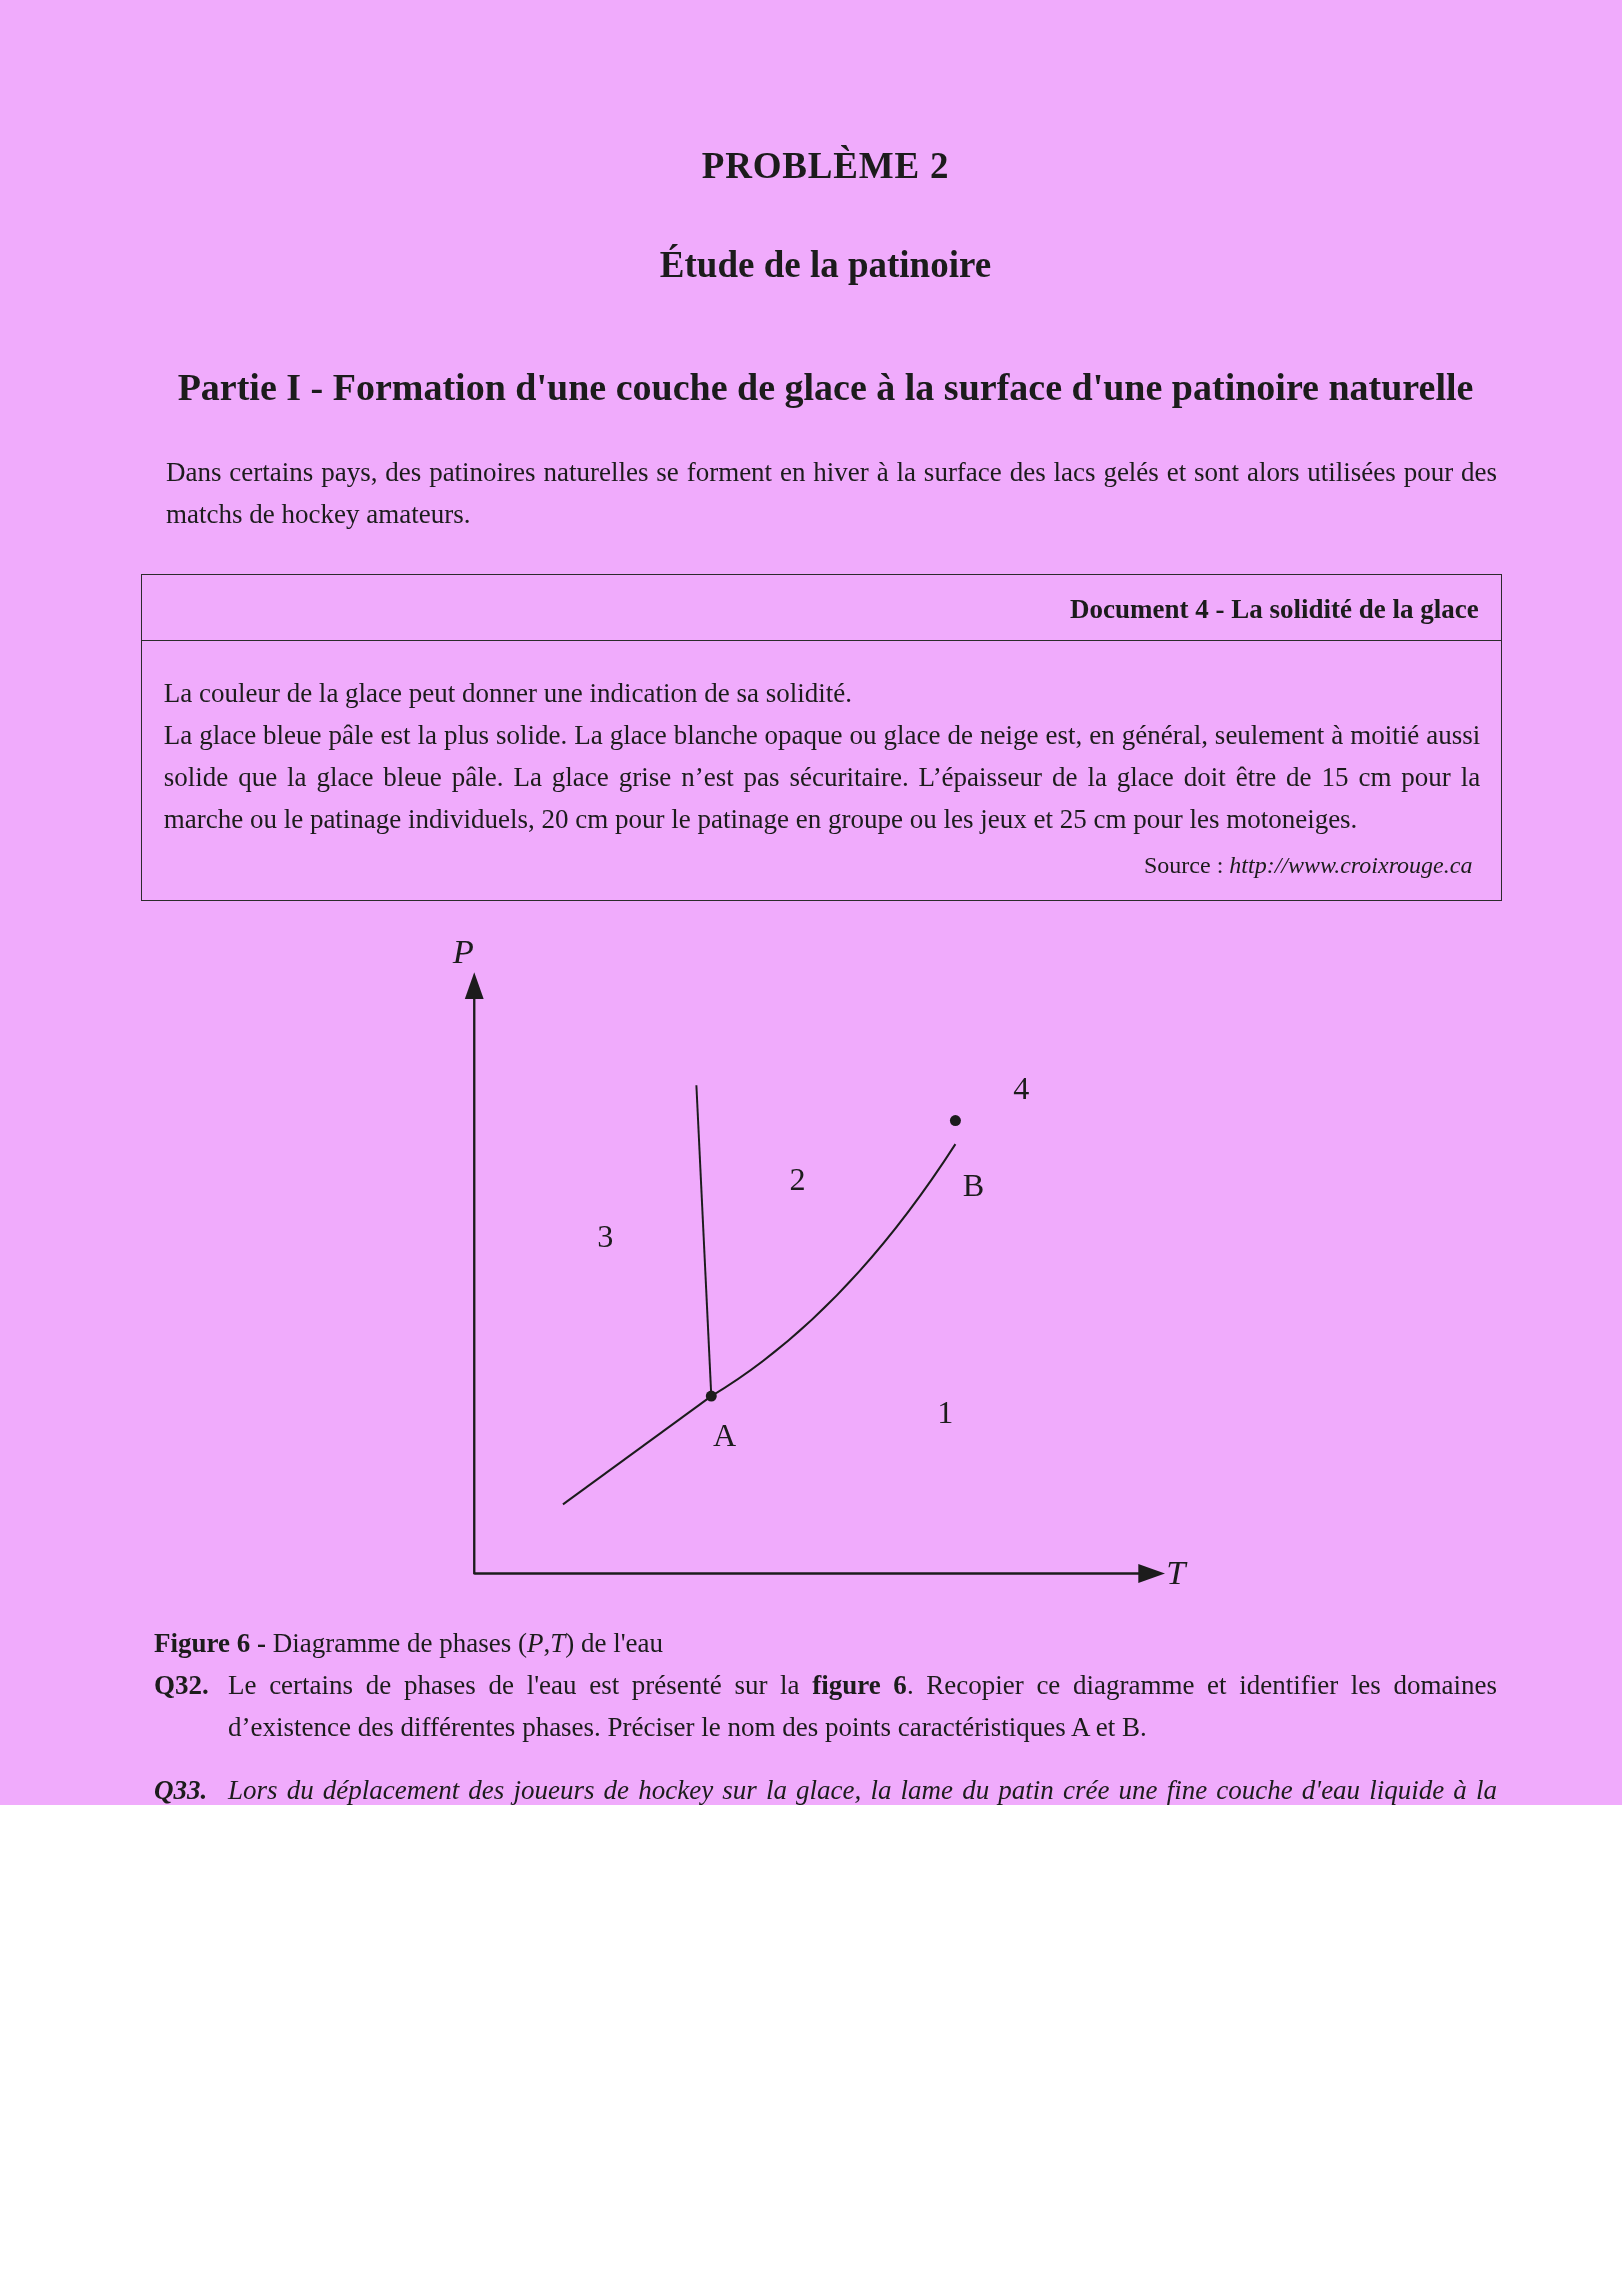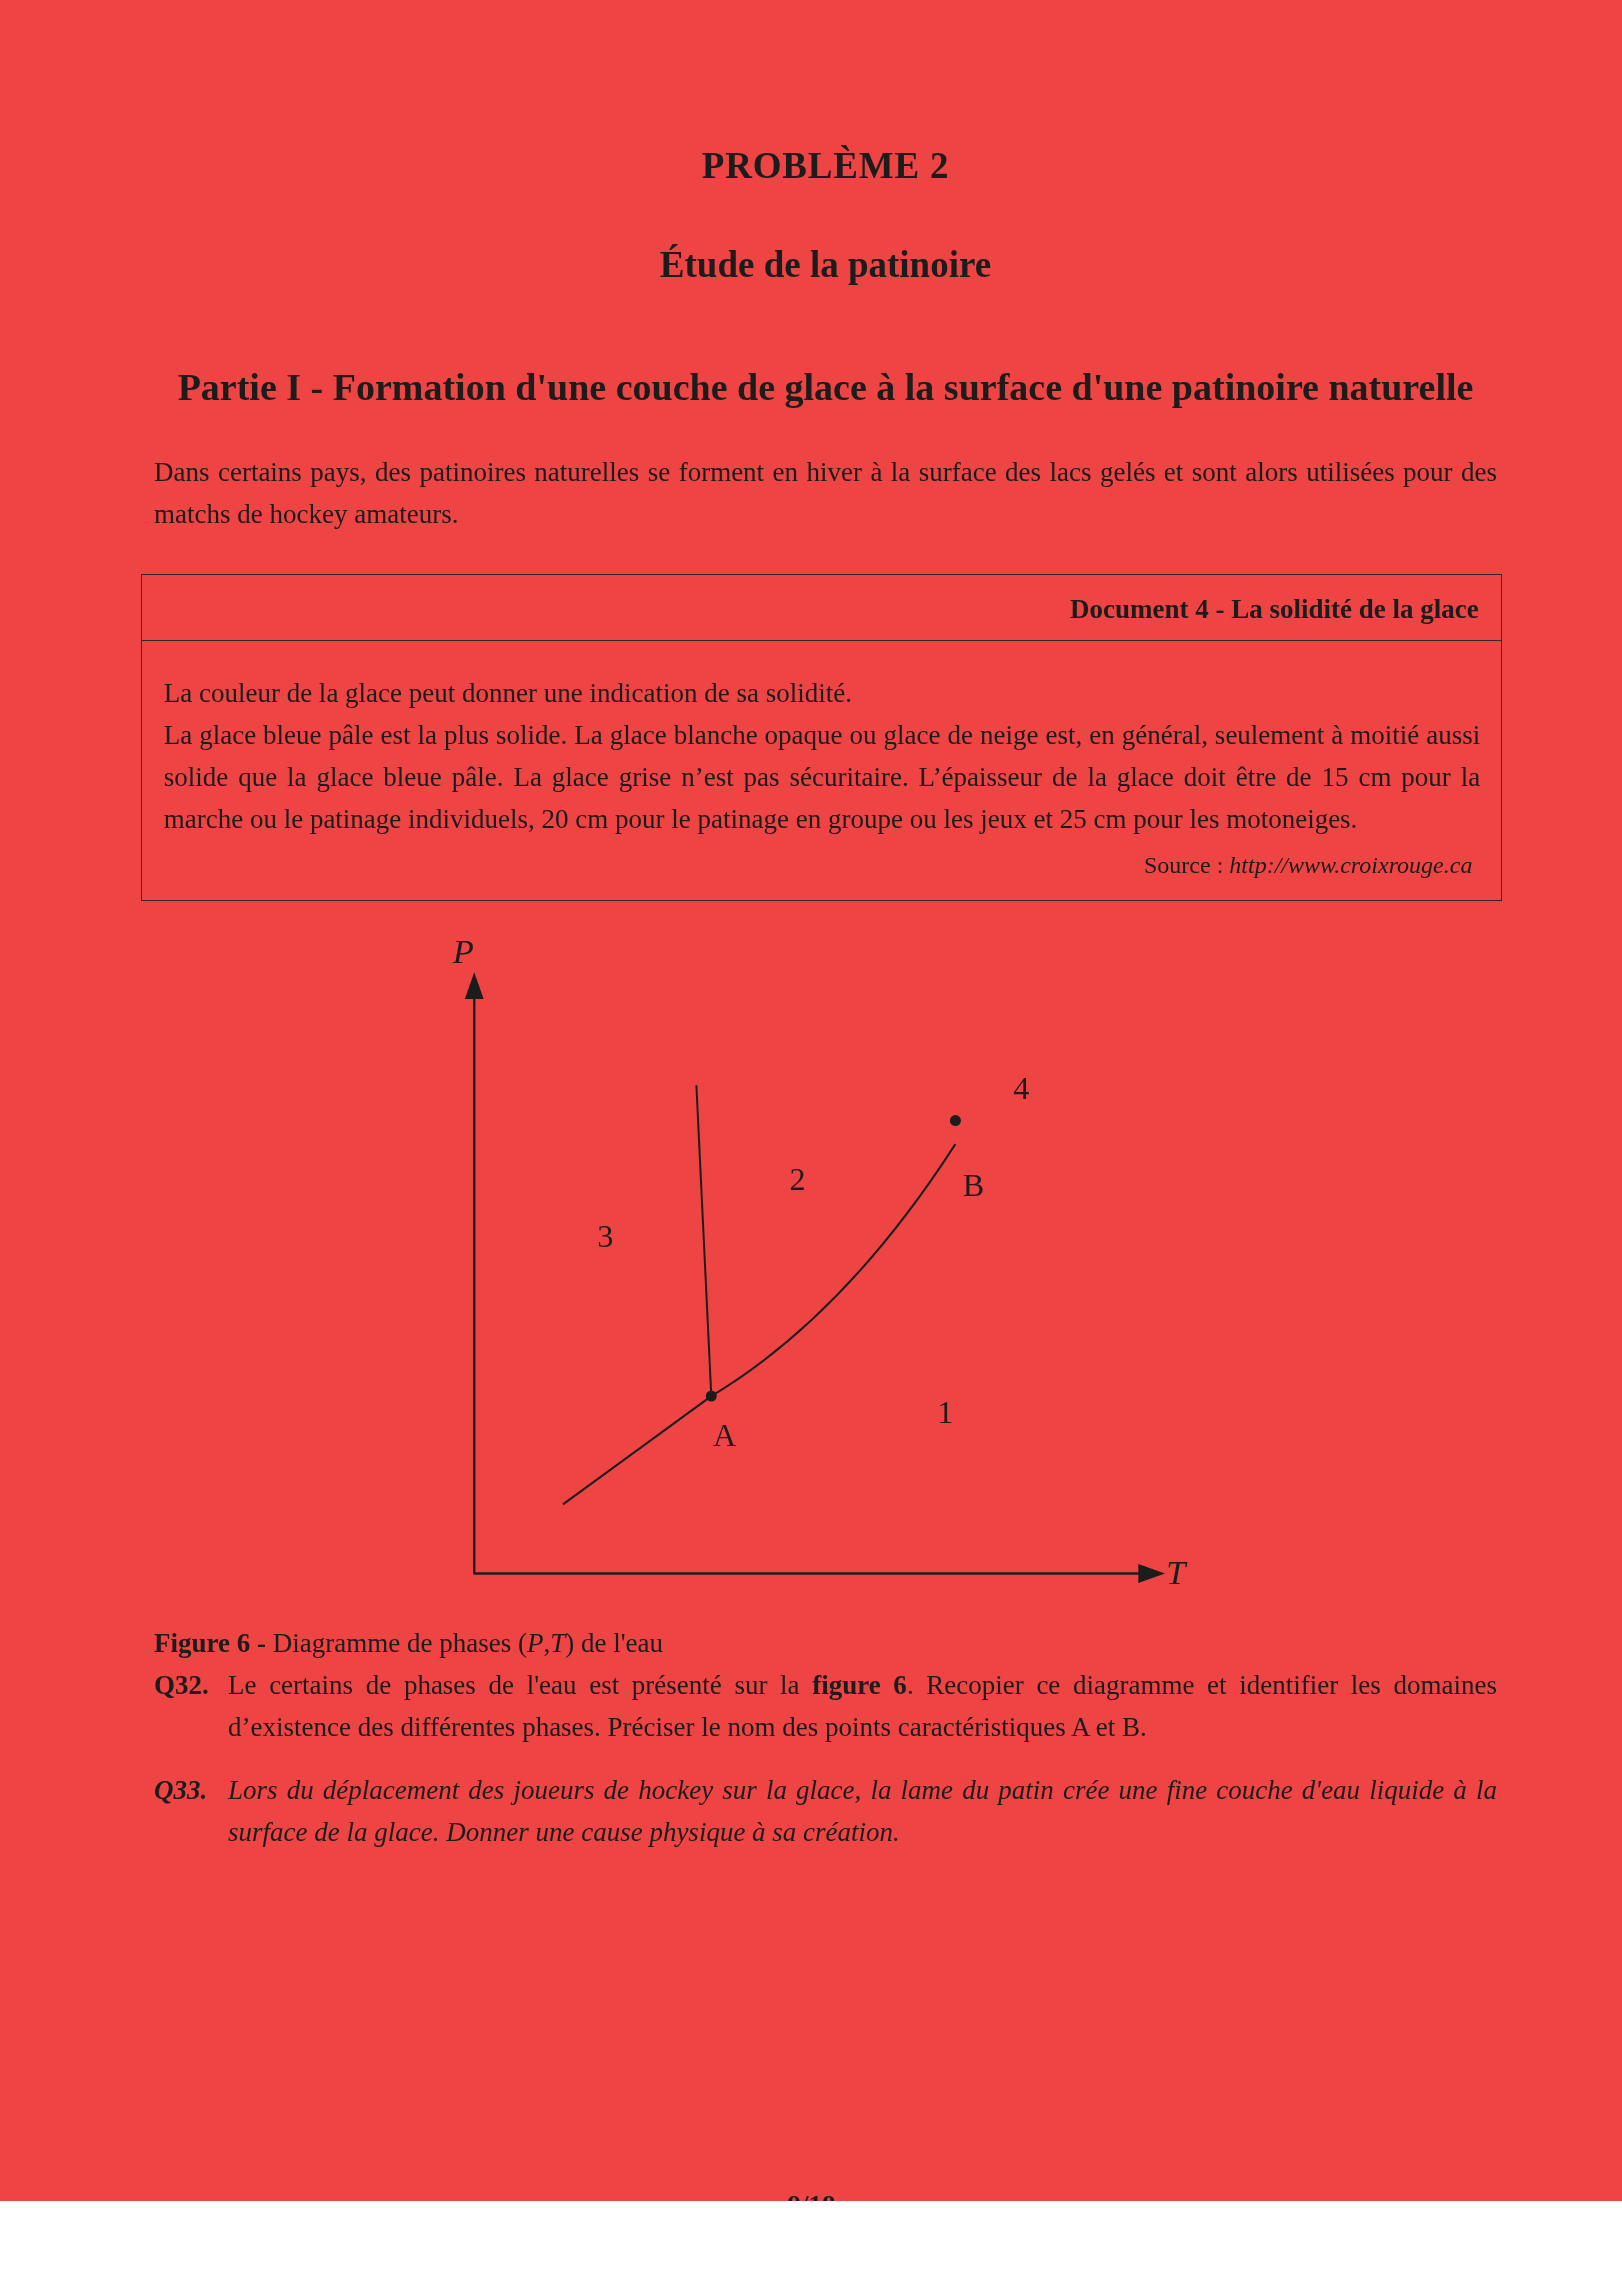--- a/index.html
+++ b/index.html
@@ -1,21 +1,21 @@
 <!DOCTYPE html>
 <html style="font-size:12.6px"><head>
 <meta charset="utf-8">
 <style>
   * { margin: 0; padding: 0; box-sizing: border-box; }
   html, body { background: #ffffff; }
   .page {
     position: relative;
     width: 1623px;
-    height: 2201px;
-    background: #ef4444;
+    height: 1805px;
+    background: #f0abfc;
     color: #1c1c1c;
     font-family: "Liberation Serif", "DejaVu Serif", serif;
     font-size: 27px;
     line-height: 42px;
     overflow: hidden;
   }
   .content {
     position: relative;
     margin-left: 154px;
     margin-right: 126px; 
@@ -36,20 +36,21 @@
   .part-heading {
     margin-top: 82px;
     text-align: center;
     font-size: 38px;
     font-weight: bold;
     line-height: 39px;
   }
   .intro {
     margin-top: 44px;
     text-align: justify;
+    margin-left: 12px;
   }
   .doc-box {
     margin-top: 39px;
     margin-left: -13.3px;   
     margin-right: -4.7px;
     border: 1.6px solid #2b2b2b;
   }
   .doc-box-header {
     font-weight: bold;
     padding: 12.6px 22px 10.2px 22px;

